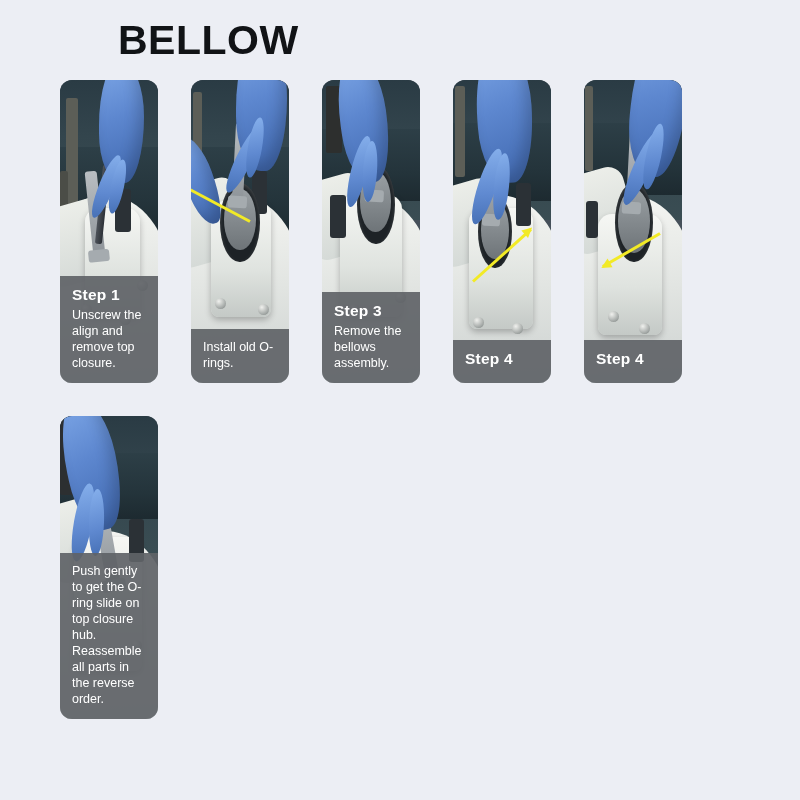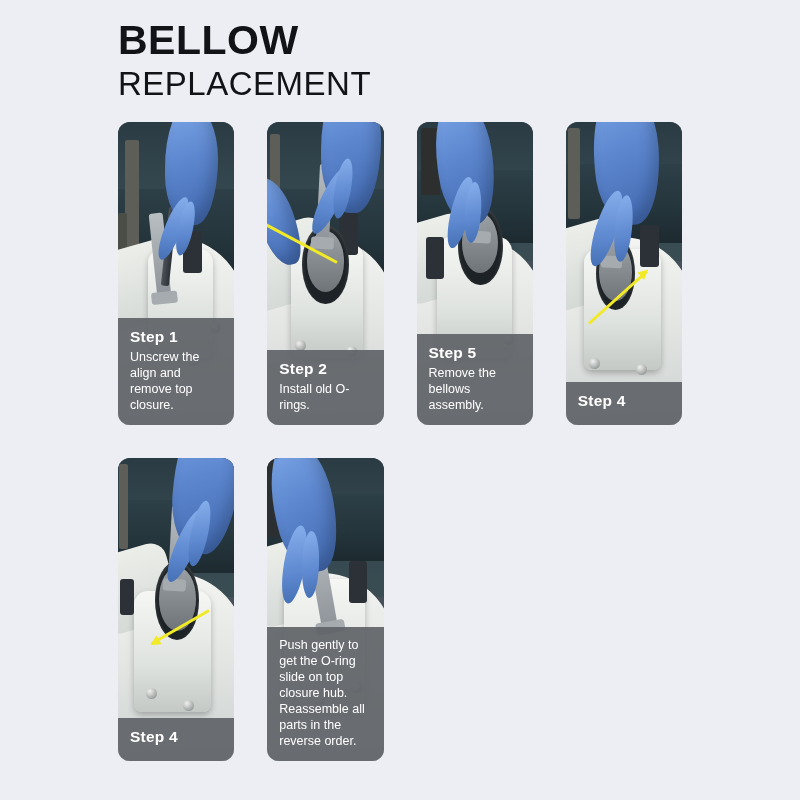--- a/index.html
+++ b/index.html
@@ -37,24 +37,23 @@
     font-size: 33px;
     font-weight: normal;
     letter-spacing: 0.5px;
     color: #111316;
     line-height: 1.2;
     margin-top: 2px;
     font-family: "Liberation Sans", sans-serif;
   }
   .grid {
     margin-top: 18px;
-    margin-left: 58px;
     margin-right: 58px;
     display: grid;
-    grid-template-columns: repeat(4, 1fr);
+    grid-template-columns: repeat(5, 1fr);
     grid-template-rows: repeat(2, 303px);
     column-gap: 10px;
     row-gap: 18px;
     gap: 33px;
   }
   .card {
     position: relative;
     border-radius: 12px;
     overflow: hidden;
     background: #46505a;
@@ -220,21 +219,20 @@
     font-weight: normal;
   }
 </style>
 </head>
 <body>
 
 <div class="page">
 
   <div class="title-block">
     <div class="title-main">BELLOW</div>
-    <div class="title-sub">REPLACEMENT</div>
   </div>
 
   <div class="grid">
 
     <div class="card">
       <div class="photo">
         <div class="sky"></div>
         <div class="water"></div>
         <div class="dock-post" style="left:6%;top:6%;width:12%;height:40%;"></div>
         <div class="dock-post" style="left:0%;top:30%;width:8%;height:16%;background:#4b4d47;"></div>
@@ -271,21 +269,20 @@
         <div class="bellow-arm" style="left:44%;top:14%;"></div>
         <div class="bolt" style="left:24%;top:72%;"></div>
         <div class="bolt" style="left:68%;top:74%;"></div>
         <div class="glove" style="left:46%;top:-14%;width:52%;height:44%;"></div>
         <div class="finger" style="left:46%;top:14%;width:16%;height:24%;transform:rotate(26deg);"></div>
         <div class="finger" style="left:58%;top:12%;width:14%;height:20%;transform:rotate(10deg);"></div>
         <div class="glove" style="left:-6%;top:18%;width:30%;height:30%;transform:rotate(-20deg);"></div>
         <div class="arrow" style="left:60%;top:46%;width:92px;transform:rotate(-152deg);"></div>
       </div>
       <div class="caption">
-        <div class="cap-title">Step 2</div>
         <div class="cap-text">Install old O-rings.</div>
       </div>
     </div>
 
     <div class="card">
       <div class="photo">
         <div class="sky"></div>
         <div class="water" style="top:16%;height:24%;"></div>
         <div class="dock-post" style="left:4%;top:2%;width:16%;height:22%;background:#2d2f2e;"></div>
         <div class="hull"></div>
@@ -295,21 +292,21 @@
         <div class="ring-outer" style="left:36%;top:28%;width:38%;height:26%;"></div>
         <div class="ring-inner" style="left:39%;top:30%;width:31%;height:20%;"></div>
         <div class="bellow-arm" style="left:50%;top:10%;height:28%;"></div>
         <div class="bolt" style="left:28%;top:74%;"></div>
         <div class="bolt" style="left:74%;top:70%;"></div>
         <div class="glove" style="left:18%;top:-8%;width:48%;height:42%;transform:rotate(-8deg);"></div>
         <div class="finger" style="left:30%;top:18%;width:16%;height:24%;transform:rotate(14deg);"></div>
         <div class="finger" style="left:42%;top:20%;width:14%;height:20%;transform:rotate(4deg);"></div>
       </div>
       <div class="caption">
-        <div class="cap-title">Step 5</div>
+        <div class="cap-title">Step 3</div>
         <div class="cap-text">Remove the bellows assembly.</div>
       </div>
     </div>
 
     <div class="card">
       <div class="photo">
         <div class="sky"></div>
         <div class="water" style="top:14%;height:26%;"></div>
         <div class="dock-post" style="left:2%;top:2%;width:10%;height:30%;"></div>
         <div class="hull"></div>

